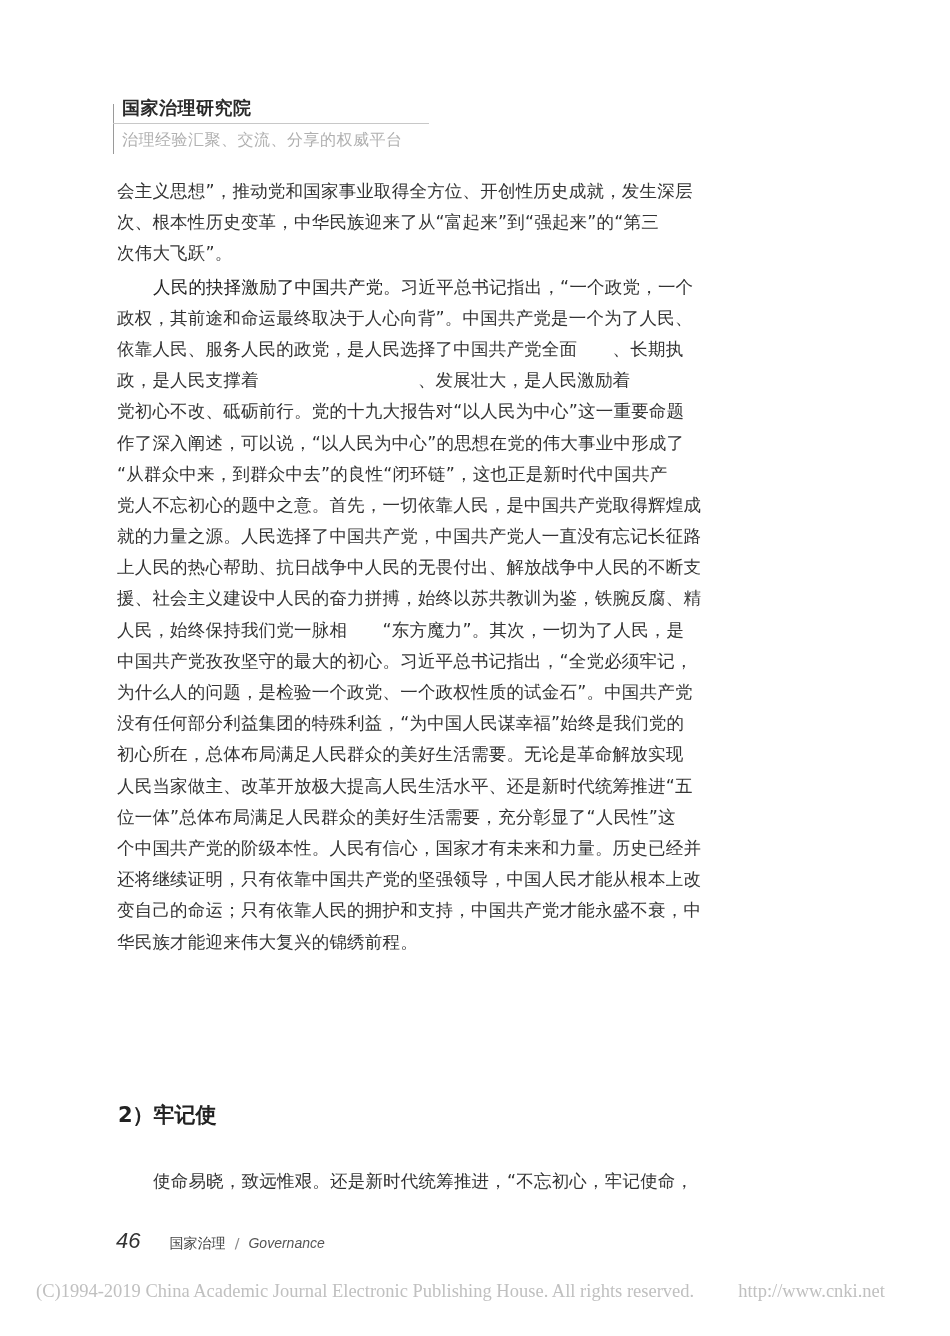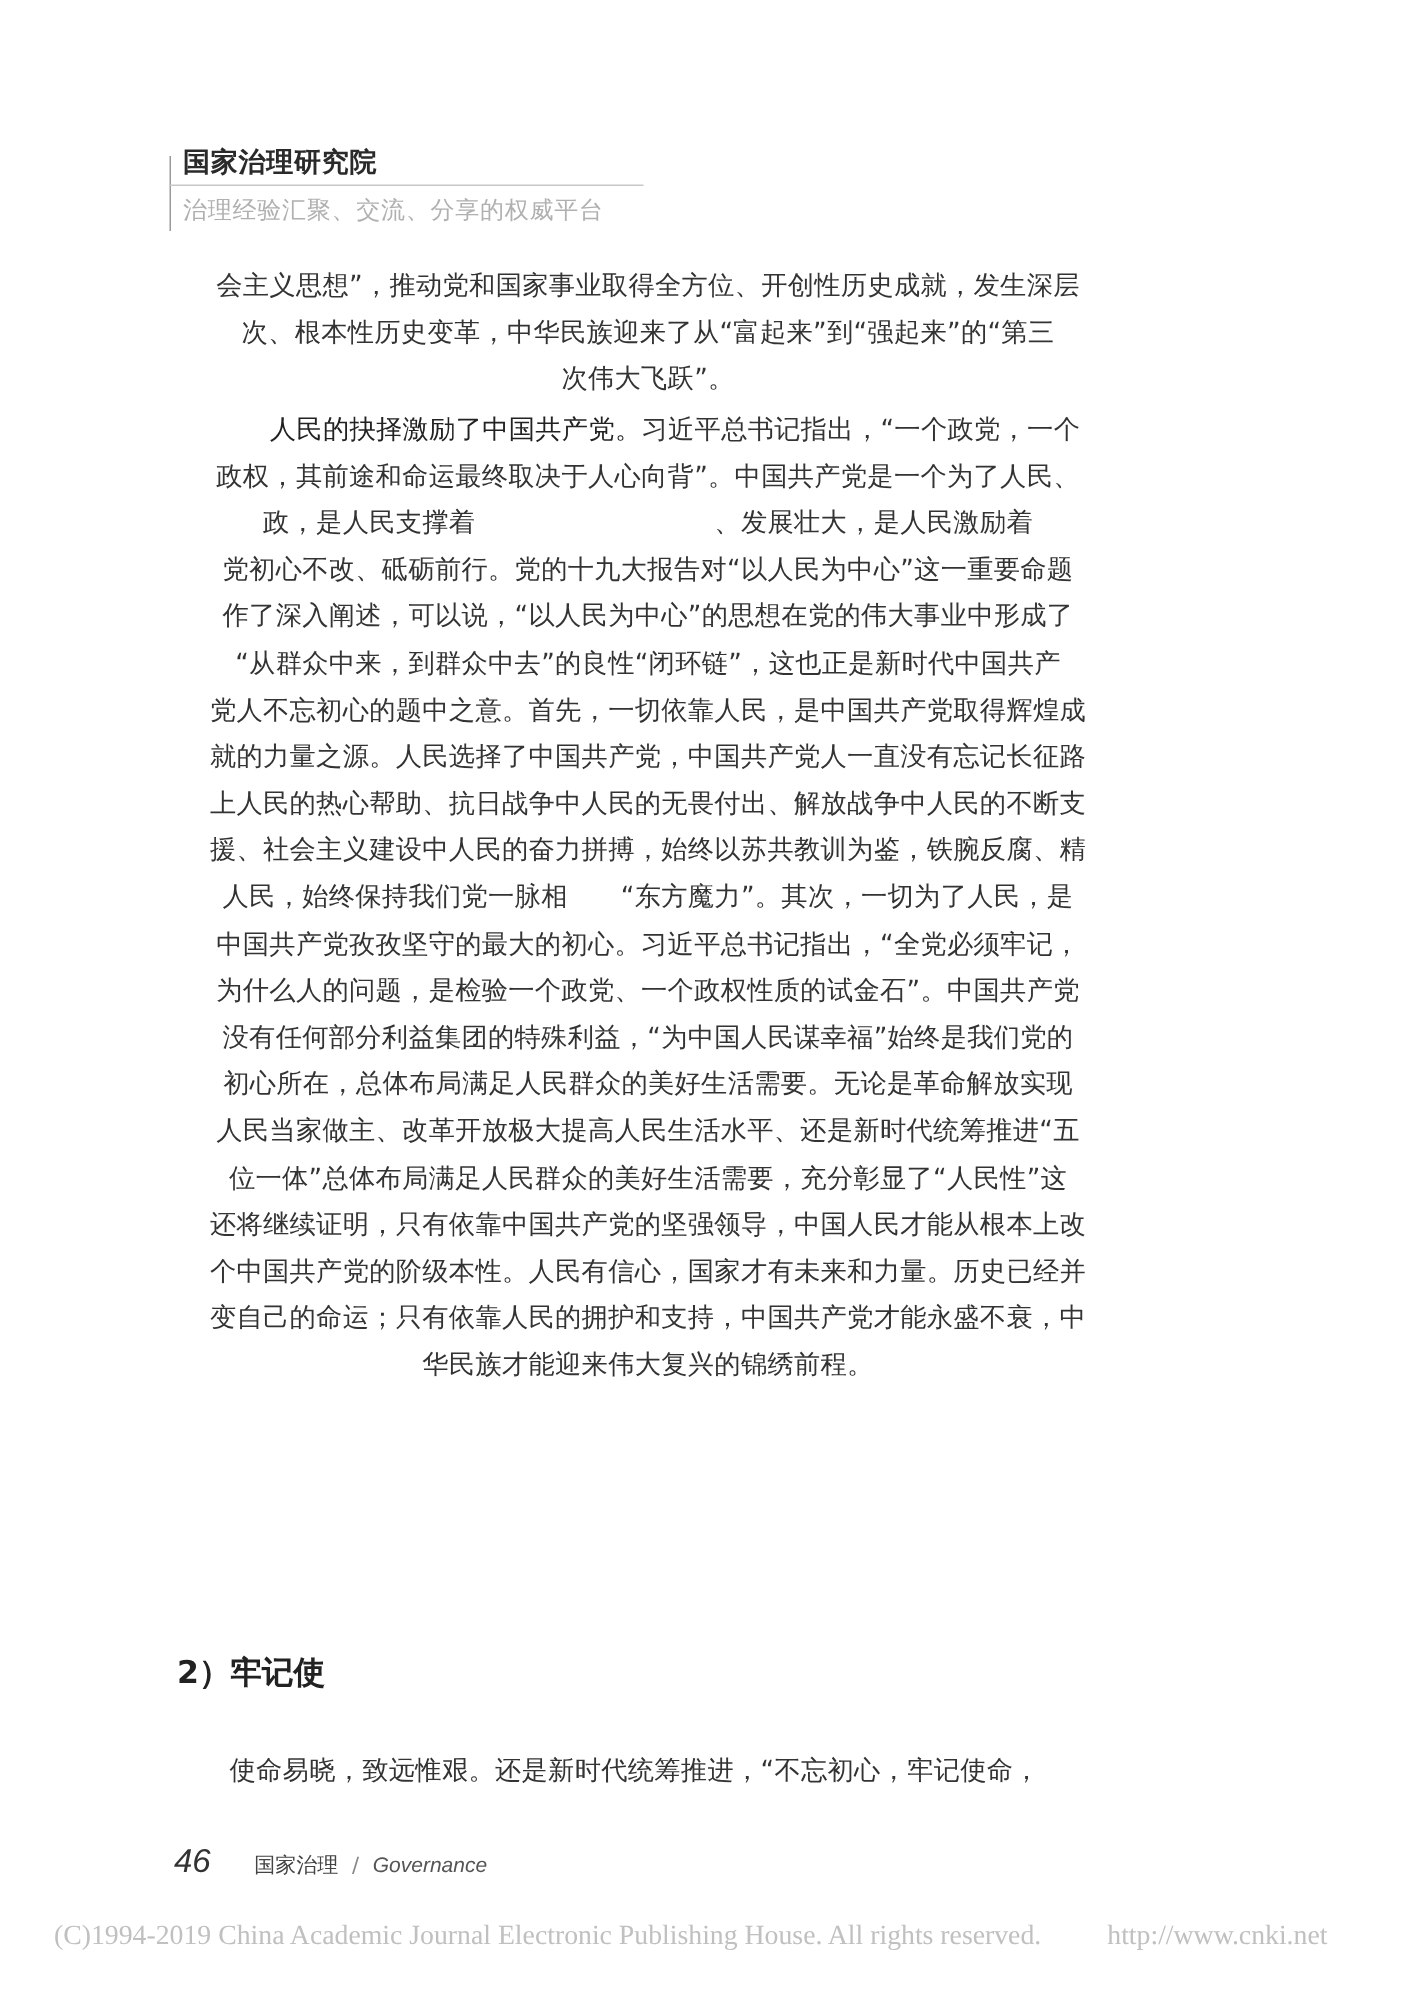--- a/index.html
+++ b/index.html
@@ -6,21 +6,21 @@
   body {
     width: 950px; height: 1336px; background: #ffffff; position: relative; overflow: hidden;
     font-family: "DejaVu Sans", "Liberation Sans", sans-serif;
   }
   .header { position: absolute; left: 113px; top: 96px; width: 320px; height: 58px; }
   .header .vline { position: absolute; left: 0; top: 8px; width: 1px; height: 50px; background: #9a9a9a; }
   .header .hline { position: absolute; left: 0; top: 27px; width: 316px; height: 1px; background: #c8c8c8; }
   .header .title { position: absolute; left: 9px; top: 0; font-size: 18px; font-weight: bold; color: #2a2a2a; letter-spacing: 0.5px; white-space: nowrap; }
   .header .subtitle { position: absolute; left: 9px; top: 34px; font-size: 16px; color: #b0b0b0; letter-spacing: 0.5px; white-space: nowrap; }
 
-  .body-text { position: absolute; left: 117px; top: 176px; width: 630px; text-align: center; }
+  .body-text { position: absolute; left: 117px; top: 176px; width: 630px; }
   .line { height: 31.2px; line-height: 31.2px; font-size: 17.5px; color: #333333; white-space: nowrap; letter-spacing: 0.2px; }
   .indent { padding-left: 36px; }
   .kai { font-family: "DejaVu Serif", "Liberation Serif", serif; color: #222; }
 
   .section-heading { position: absolute; left: 118px; top: 1101px; font-size: 21px; font-weight: bold; color: #222; white-space: nowrap; }
   .section-body { position: absolute; left: 117px; top: 1166px; width: 630px; }
 
   .footer { position: absolute; left: 116px; top: 1228px; white-space: nowrap; }
   .footer .page-num { font-size: 22px; font-style: italic; color: #333; font-family: Liberation Sans, sans-serif; margin-right: 24px; }
   .footer .journal { font-size: 14px; color: #444; font-family: "DejaVu Serif", serif; }
@@ -39,37 +39,38 @@
   <div class="title">国家治理研究院</div>
   <div class="subtitle">治理经验汇聚、交流、分享的权威平台</div>
 </div>
 
 <div class="body-text">
   <div class="line">会主义思想”，推动党和国家事业取得全方位、开创性历史成就，发生深层</div>
   <div class="line">次、根本性历史变革，中华民族迎来了从“富起来”到“强起来”的“第三</div>
   <div class="line">次伟大飞跃”。</div>
   <div class="line indent" style="margin-top:2px;"><span class="kai">人民的抉择激励了中国共产党。</span><span>习近平总书记指出，“一个政党，一个</span></div>
   <div class="line">政权，其前途和命运最终取决于人心向背”。中国共产党是一个为了人民、</div>
+  <div class="line">依靠人民、服务人民的政党，是人民选择了中国共产党全面　　、长期执</div>
   <div class="line">政，是人民支撑着　　　　　　　　　、发展壮大，是人民激励着</div>
   <div class="line">党初心不改、砥砺前行。党的十九大报告对“以人民为中心”这一重要命题</div>
   <div class="line">作了深入阐述，可以说，“以人民为中心”的思想在党的伟大事业中形成了</div>
   <div class="line">“从群众中来，到群众中去”的良性“闭环链”，这也正是新时代中国共产</div>
   <div class="line">党人不忘初心的题中之意。首先，一切依靠人民，是中国共产党取得辉煌成</div>
   <div class="line">就的力量之源。人民选择了中国共产党，中国共产党人一直没有忘记长征路</div>
   <div class="line">上人民的热心帮助、抗日战争中人民的无畏付出、解放战争中人民的不断支</div>
   <div class="line">援、社会主义建设中人民的奋力拼搏，始终以苏共教训为鉴，铁腕反腐、精</div>
   <div class="line">人民，始终保持我们党一脉相　　“东方魔力”。其次，一切为了人民，是</div>
   <div class="line">中国共产党孜孜坚守的最大的初心。习近平总书记指出，“全党必须牢记，</div>
   <div class="line">为什么人的问题，是检验一个政党、一个政权性质的试金石”。中国共产党</div>
   <div class="line">没有任何部分利益集团的特殊利益，“为中国人民谋幸福”始终是我们党的</div>
   <div class="line">初心所在，总体布局满足人民群众的美好生活需要。无论是革命解放实现</div>
   <div class="line">人民当家做主、改革开放极大提高人民生活水平、还是新时代统筹推进“五</div>
   <div class="line">位一体”总体布局满足人民群众的美好生活需要，充分彰显了“人民性”这</div>
+  <div class="line">个中国共产党的阶级本性。人民有信心，国家才有未来和力量。历史已经并</div>
   <div class="line">还将继续证明，只有依靠中国共产党的坚强领导，中国人民才能从根本上改</div>
-  <div class="line">个中国共产党的阶级本性。人民有信心，国家才有未来和力量。历史已经并</div>
   <div class="line">变自己的命运；只有依靠人民的拥护和支持，中国共产党才能永盛不衰，中</div>
   <div class="line">华民族才能迎来伟大复兴的锦绣前程。</div>
 </div>
 
 <div class="section-heading">2）牢记使</div>
 
 <div class="section-body">
   <div class="line indent">使命易晓，致远惟艰。还是新时代统筹推进，“不忘初心，牢记使命，</div>
 </div>
 

